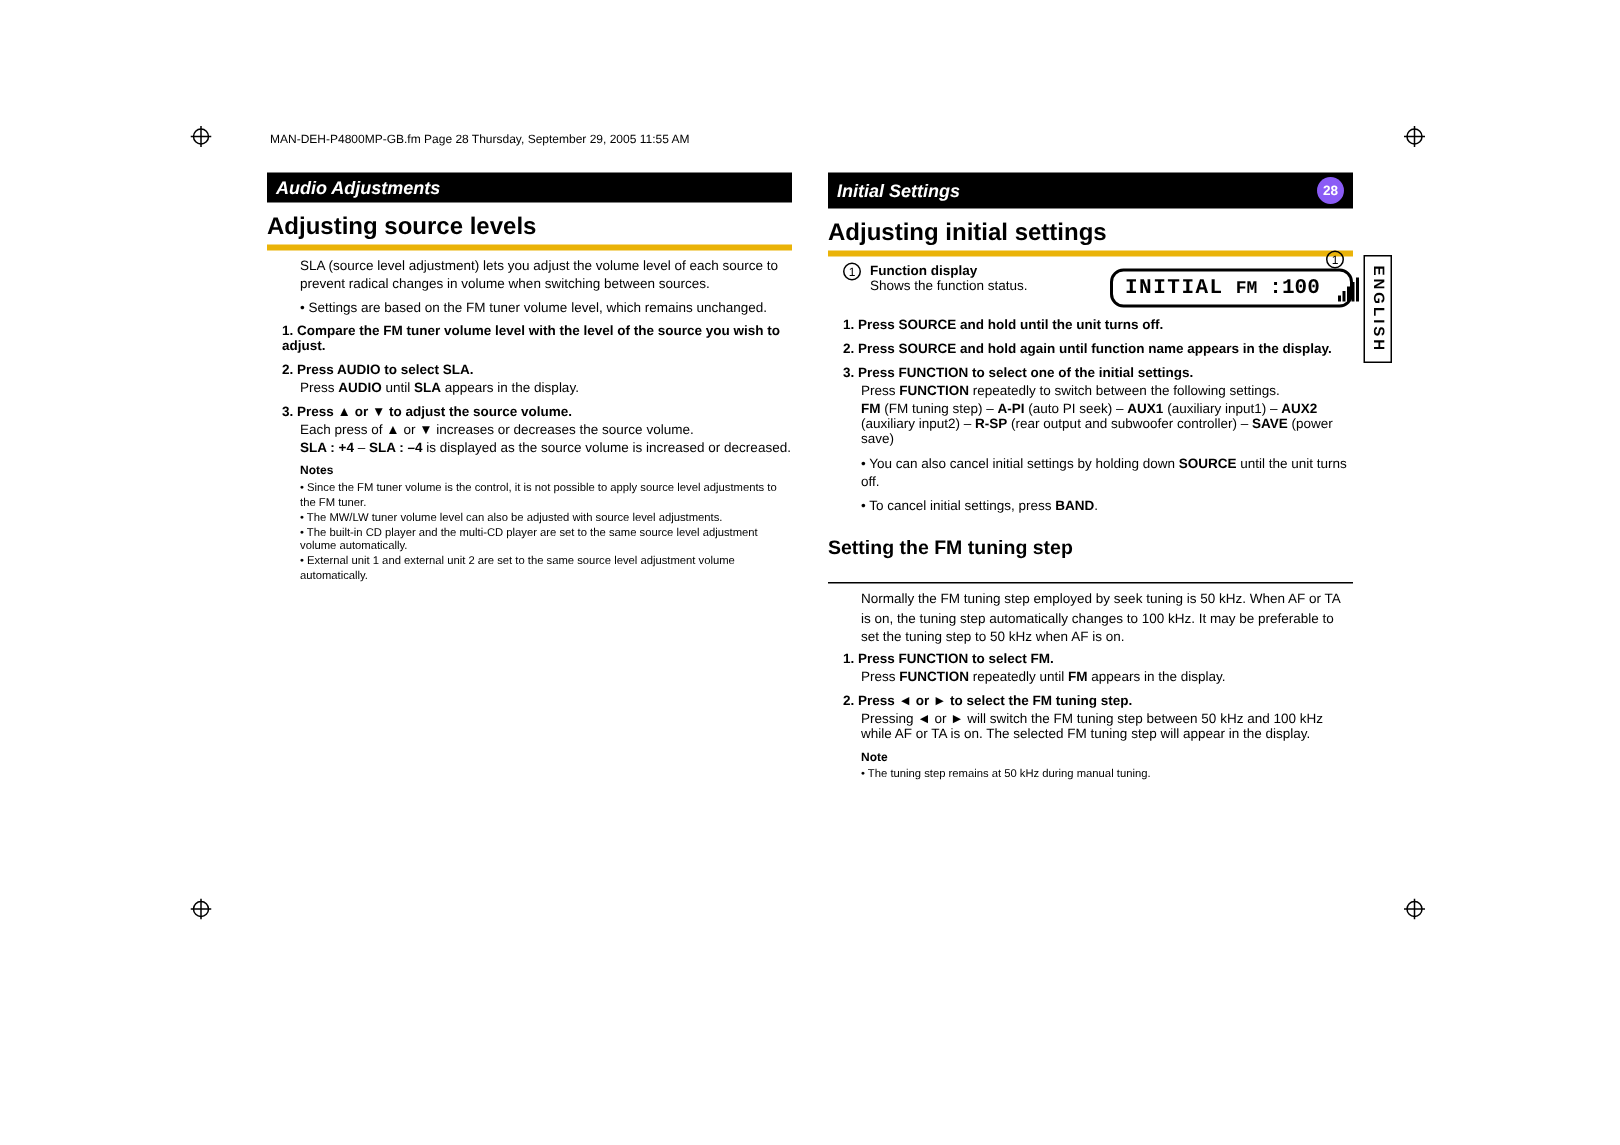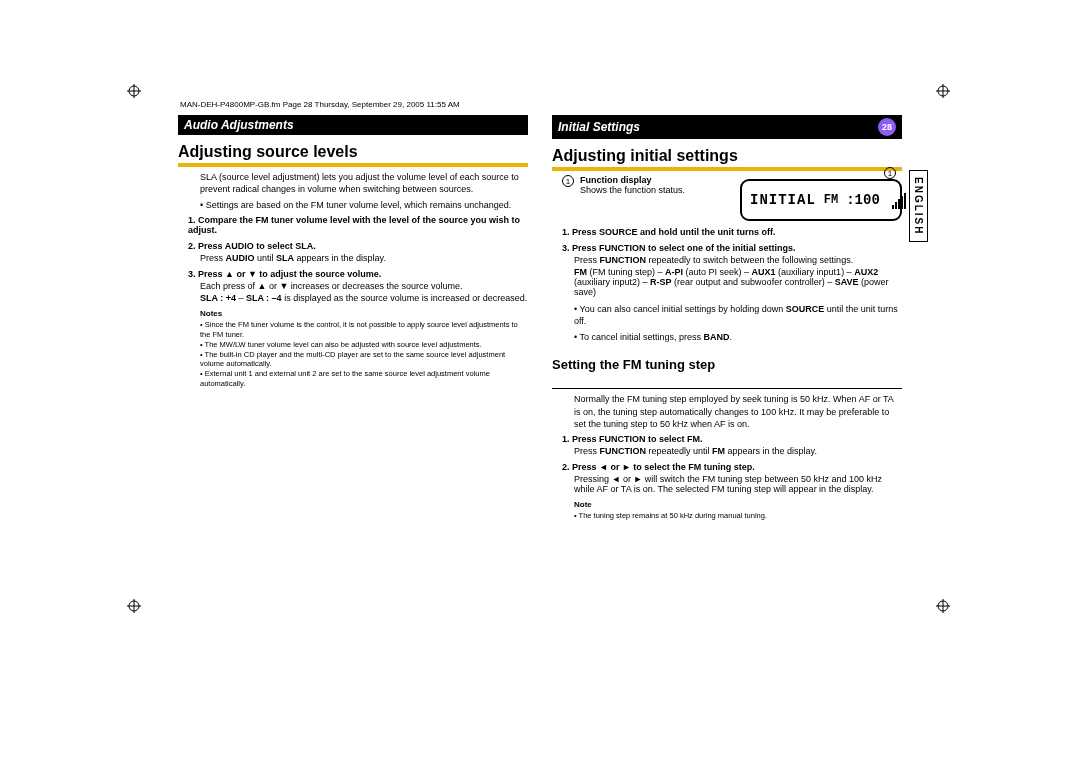--- a/index.html
+++ b/index.html
@@ -22,21 +22,21 @@
     width: 14px; height: 14px;
   }
   .crop-mark svg { display:block; }
   .crop-tl { top: 84px; left: 127px; }
   .crop-tr { top: 84px; right: 130px; }
   .crop-bl { bottom: 150px; left: 127px; }
   .crop-br { bottom: 150px; right: 130px; }
 
   .header-small {
     position: absolute;
-    top: 100px; left: 180px;
+    top: 88px; left: 180px;
     font-size: 8px;
     color: #000;
   }
 
   .spread {
     position: absolute;
     top: 115px;
     left: 178px;
     right: 178px;
     display: flex;
@@ -144,21 +144,21 @@
 
   .display-wrap {
     float: right;
     margin: 4px 0 6px 10px;
     width: 162px;
     position: relative;
   }
   .lcd {
     border: 2px solid #000;
     border-radius: 9px;
-    height: 42px;
+    height: 26px;
     display: flex;
     align-items: center;
     padding: 0 8px;
     font-family: "Courier New", monospace;
     font-weight: bold;
     gap: 8px;
     position: relative;
   }
   .lcd .seg1 { font-size: 14px; letter-spacing: 1px; flex: 0 0 auto; }
   .lcd .seg2 { font-size: 12px; flex: 0 0 auto; }
@@ -291,20 +291,23 @@
           <b>Function display</b><br>
           <span>Shows the function status.</span>
         </div>
       </div>
 
       <div class="instr-list right-steps">
         <div class="item">
           <div class="head">1. Press SOURCE and hold until the unit turns off.</div>
         </div>
         <div class="item">
+          <div class="head">2. Press SOURCE and hold again until function name appears in the display.</div>
+        </div>
+        <div class="item">
           <div class="head">3. Press FUNCTION to select one of the initial settings.</div>
           <div class="desc">Press <b>FUNCTION</b> repeatedly to switch between the following settings.</div>
           <div class="desc"><b>FM</b> (FM tuning step) – <b>A-PI</b> (auto PI seek) – <b>AUX1</b> (auxiliary input1) – <b>AUX2</b> (auxiliary input2) – <b>R-SP</b> (rear output and subwoofer controller) – <b>SAVE</b> (power save)</div>
         </div>
       </div>
 
       <div class="body-text">
         <ul>
           <li>You can also cancel initial settings by holding down <b>SOURCE</b> until the unit turns off.</li>
           <li>To cancel initial settings, press <b>BAND</b>.</li>

